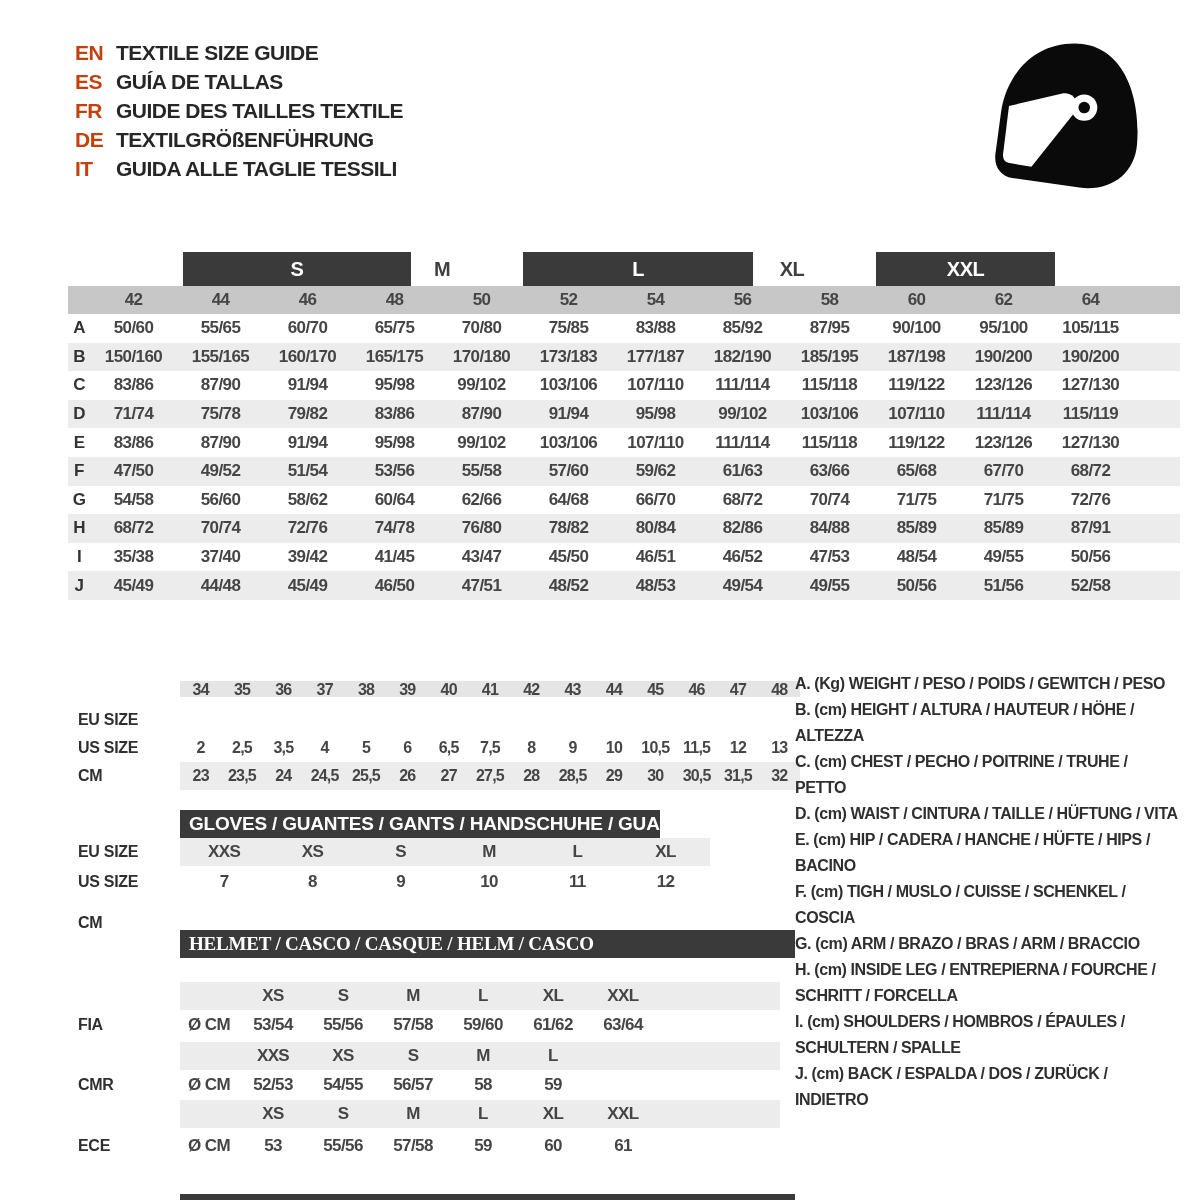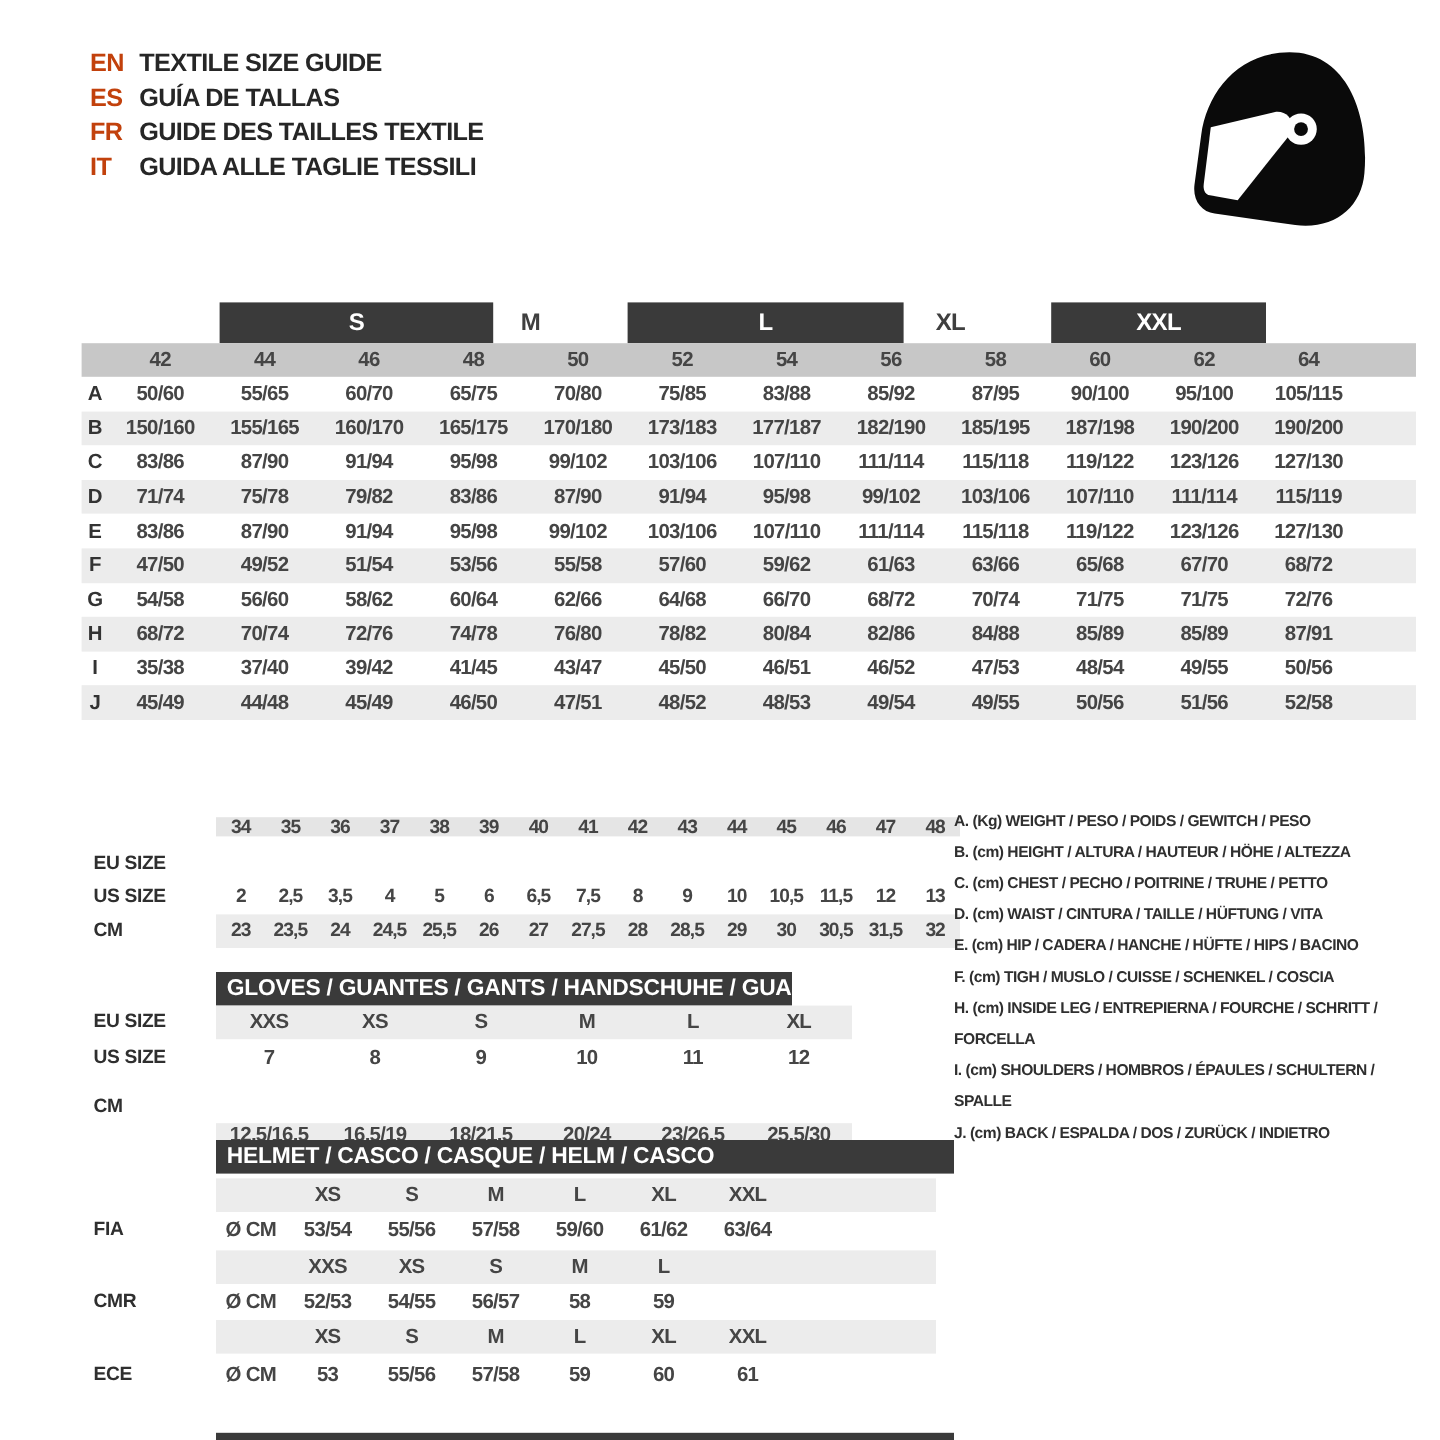--- a/index.html
+++ b/index.html
@@ -27,21 +27,21 @@
   .trow.stripe{background:#ececec;}
   .cell{display:flex;align-items:center;justify-content:center;font-size:17px;letter-spacing:-0.6px;
         white-space:nowrap;color:#454545;}
   .rowletter{font-size:17px;color:#333333;}
 
   
   .banner{position:absolute;left:180px;height:28px;background:#3a3a3a;color:#ffffff;display:flex;
           align-items:center;padding-left:9px;font-size:19px;letter-spacing:-0.2px;white-space:nowrap;box-sizing:border-box;}
   #shoes-banner{top:678px;width:615px;}
   #gloves-banner{top:810px;width:480px;}
-  #helmet-banner{top:950px;width:615px;}
+  #helmet-banner{top:930px;width:615px;font-family:Liberation Serif, serif;}
 
   
   .sec-label{position:absolute;left:78px;height:28px;display:flex;align-items:center;
              font-size:16px;letter-spacing:-0.3px;color:#2f2f2f;white-space:nowrap;}
 
   
   .shoes-row{position:absolute;left:180px;width:620px;display:grid;grid-template-columns:repeat(15,41.33px);}
   #shoes-eu-row{top:681px;height:16px;background:#e5e5e5;}
   #shoes-us-row{top:734px;height:28px;}
   #shoes-cm-row{top:762px;height:28px;background:#ececec;}
@@ -59,41 +59,45 @@
   .helmet-row.gray{background:#ececec;}
   #helmet-sizes-0{top:982px;height:28px;}
   #helmet-values-0{top:1010px;height:30px;}
   #helmet-sizes-1{top:1042px;height:28px;}
   #helmet-values-1{top:1070px;height:30px;}
   #helmet-sizes-2{top:1100px;height:28px;}
   #helmet-values-2{top:1130px;height:32px;}
 
   
   .legend{position:absolute;left:795px;top:671px;width:385px;}
-  .legend-item{font-size:13px;line-height:26px;letter-spacing:-0.4px;color:#2f2f2f;}
+  .legend-item{font-size:16px;line-height:26px;letter-spacing:-0.4px;color:#2f2f2f;}
 
   .bottom-bar{position:absolute;left:180px;top:1194px;width:615px;height:6px;background:#3a3a3a;}
 </style>
 </head>
 <body>
 
 <div class="page">
 
   <div class="langs" id="langs">
       <div class="lrow">
         <div class="lcode">EN</div>
         <div class="ltitle">TEXTILE SIZE GUIDE</div>
       </div>
       <div class="lrow">
         <div class="lcode">ES</div>
         <div class="ltitle">GUÍA DE TALLAS</div>
       </div>
       <div class="lrow">
         <div class="lcode">FR</div>
         <div class="ltitle">GUIDE DES TAILLES TEXTILE</div>
+      </div>
+      <div class="lrow">
+        <div class="lcode">DE</div>
+        <div class="ltitle">TEXTILGRÖßENFÜHRUNG</div>
       </div>
       <div class="lrow">
         <div class="lcode">IT</div>
         <div class="ltitle">GUIDA ALLE TAGLIE TESSILI</div>
       </div>
     </div>
 
   <svg class="helmet-pic" viewBox="0 0 100 100" aria-hidden="true">
     <path d="M56 6 C29 6 13 27 10 49 L6.5 75 C5.5 83 10 89 17 90 L59 96 C79 98.5 93.5 87 95 69 C97.5 40 87 6 56 6 Z" fill="#0a0a0a"></path>
     <path d="M15 45 L49 37 C55.5 36.5 59 42.5 56.5 48.5 L29 83 L14.5 80.5 C12 80 11 77.5 11.3 75 Z" fill="#ffffff"></path>
@@ -419,19 +423,20 @@
       <div class="cell">61</div>
     </div>
 
   <div class="legend" id="legend">
       <div class="legend-item">A. (Kg) WEIGHT / PESO / POIDS / GEWITCH / PESO</div>
       <div class="legend-item">B. (cm) HEIGHT / ALTURA / HAUTEUR / HÖHE / ALTEZZA</div>
       <div class="legend-item">C. (cm) CHEST / PECHO / POITRINE / TRUHE / PETTO</div>
       <div class="legend-item">D. (cm) WAIST / CINTURA / TAILLE / HÜFTUNG / VITA</div>
       <div class="legend-item">E. (cm) HIP / CADERA / HANCHE / HÜFTE / HIPS /  BACINO</div>
       <div class="legend-item">F. (cm) TIGH / MUSLO / CUISSE / SCHENKEL / COSCIA</div>
+      <div class="legend-item">G. (cm) ARM / BRAZO / BRAS / ARM / BRACCIO</div>
       <div class="legend-item">H. (cm) INSIDE LEG / ENTREPIERNA / FOURCHE / SCHRITT / FORCELLA</div>
       <div class="legend-item">I. (cm) SHOULDERS / HOMBROS / ÉPAULES / SCHULTERN / SPALLE</div>
       <div class="legend-item">J. (cm) BACK / ESPALDA / DOS / ZURÜCK / INDIETRO</div>
     </div>
 
   <div class="bottom-bar"></div>
 </div>
 
 </body></html>

